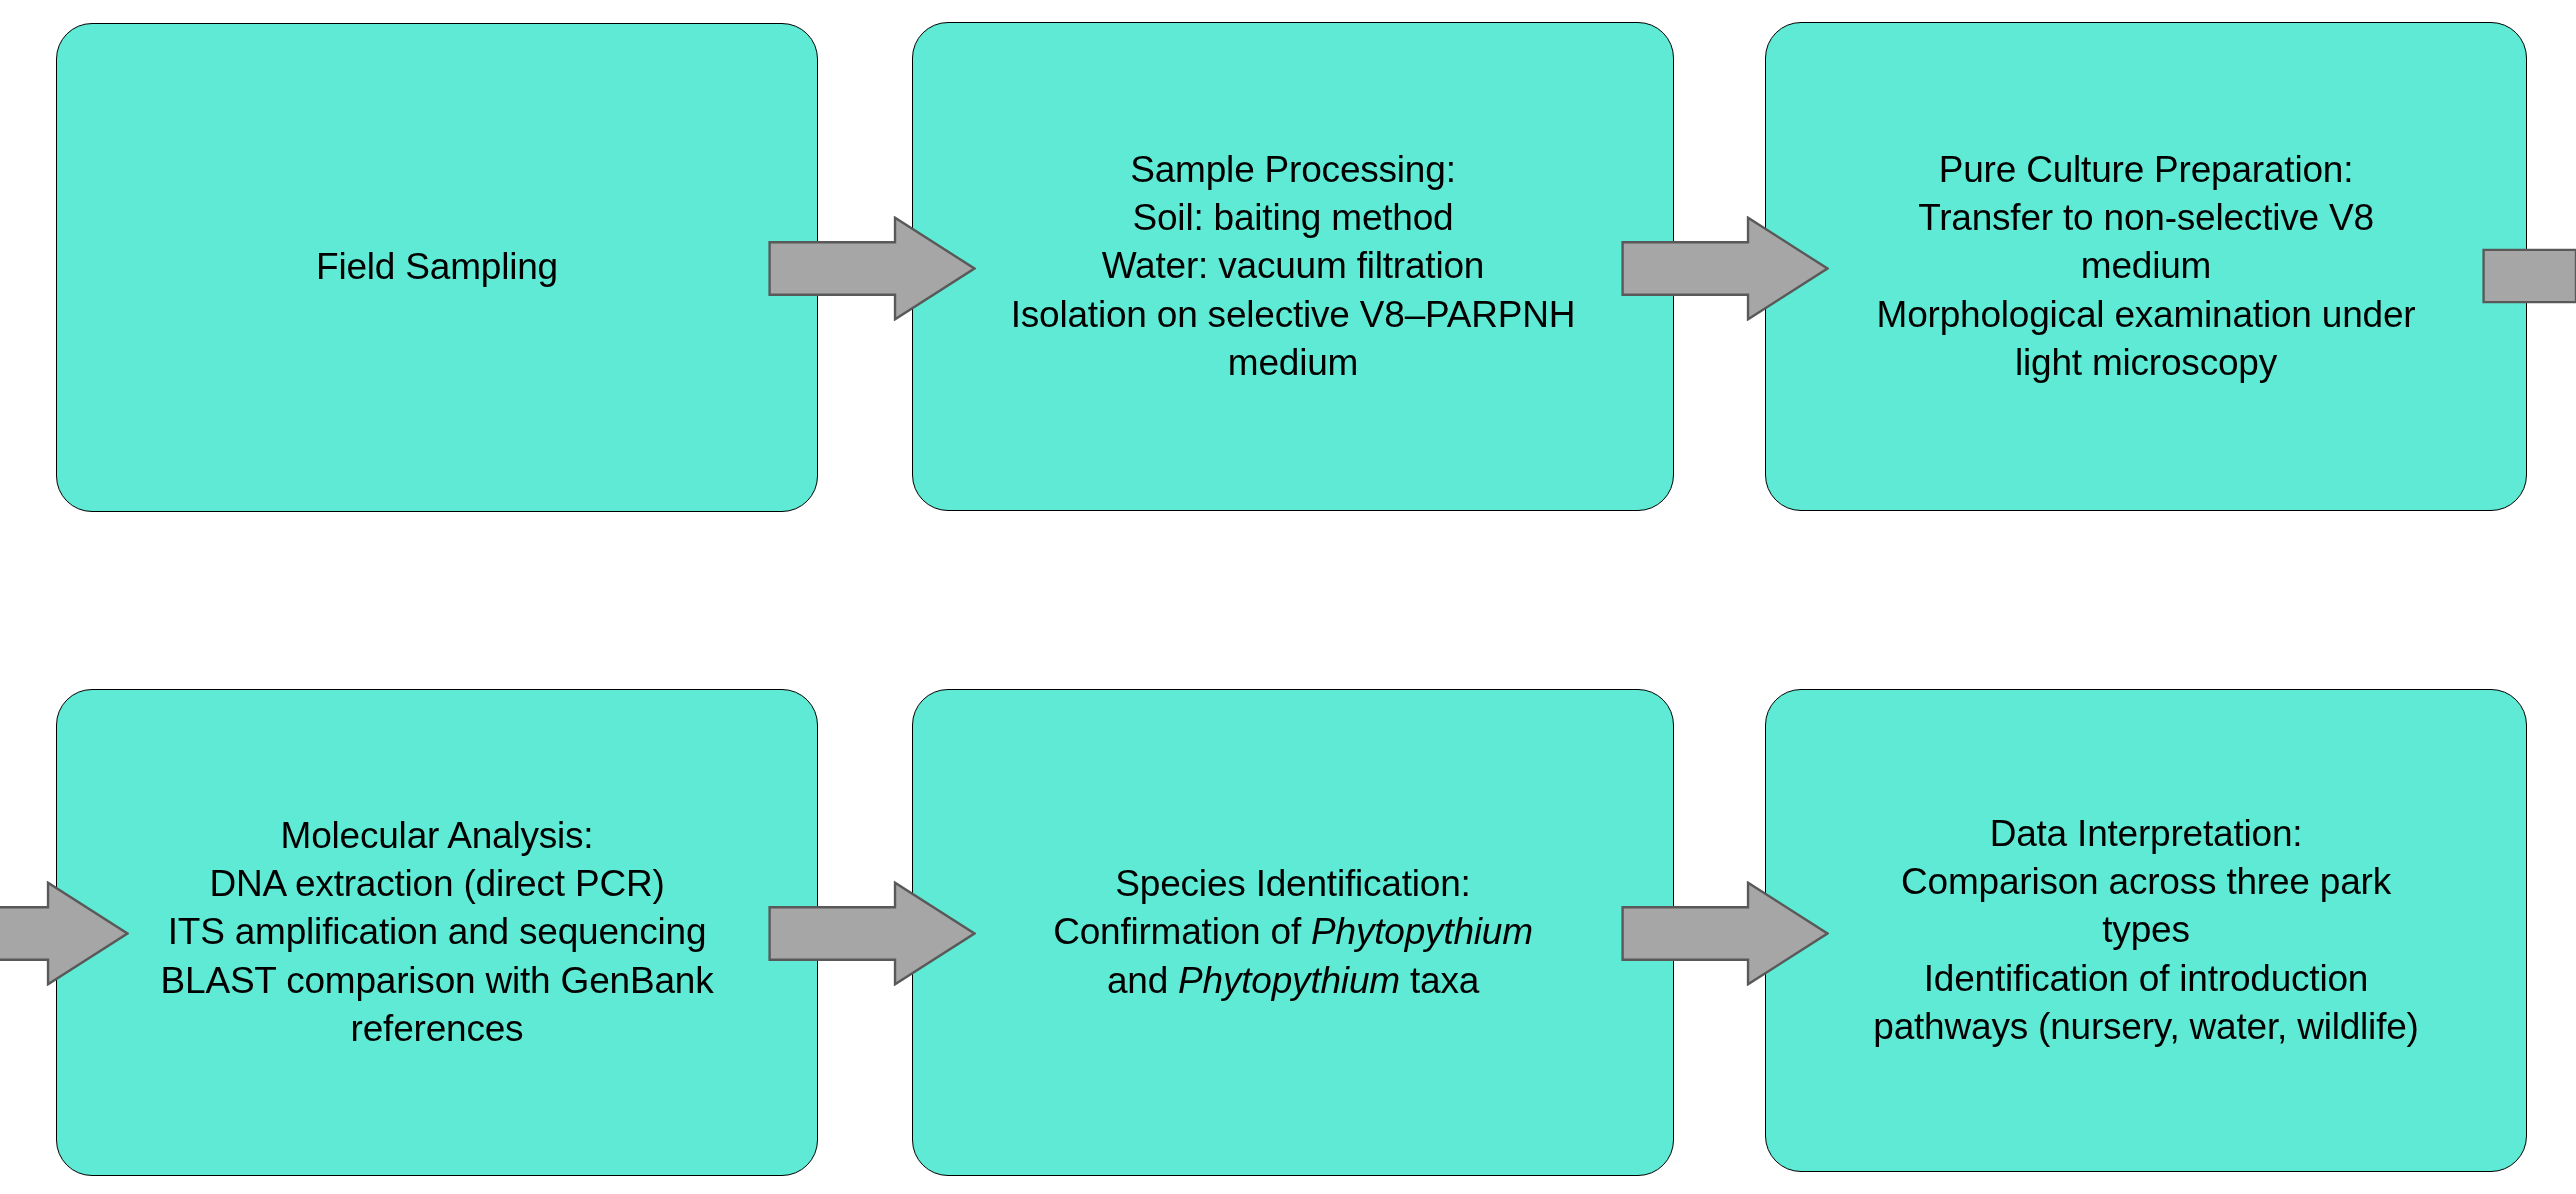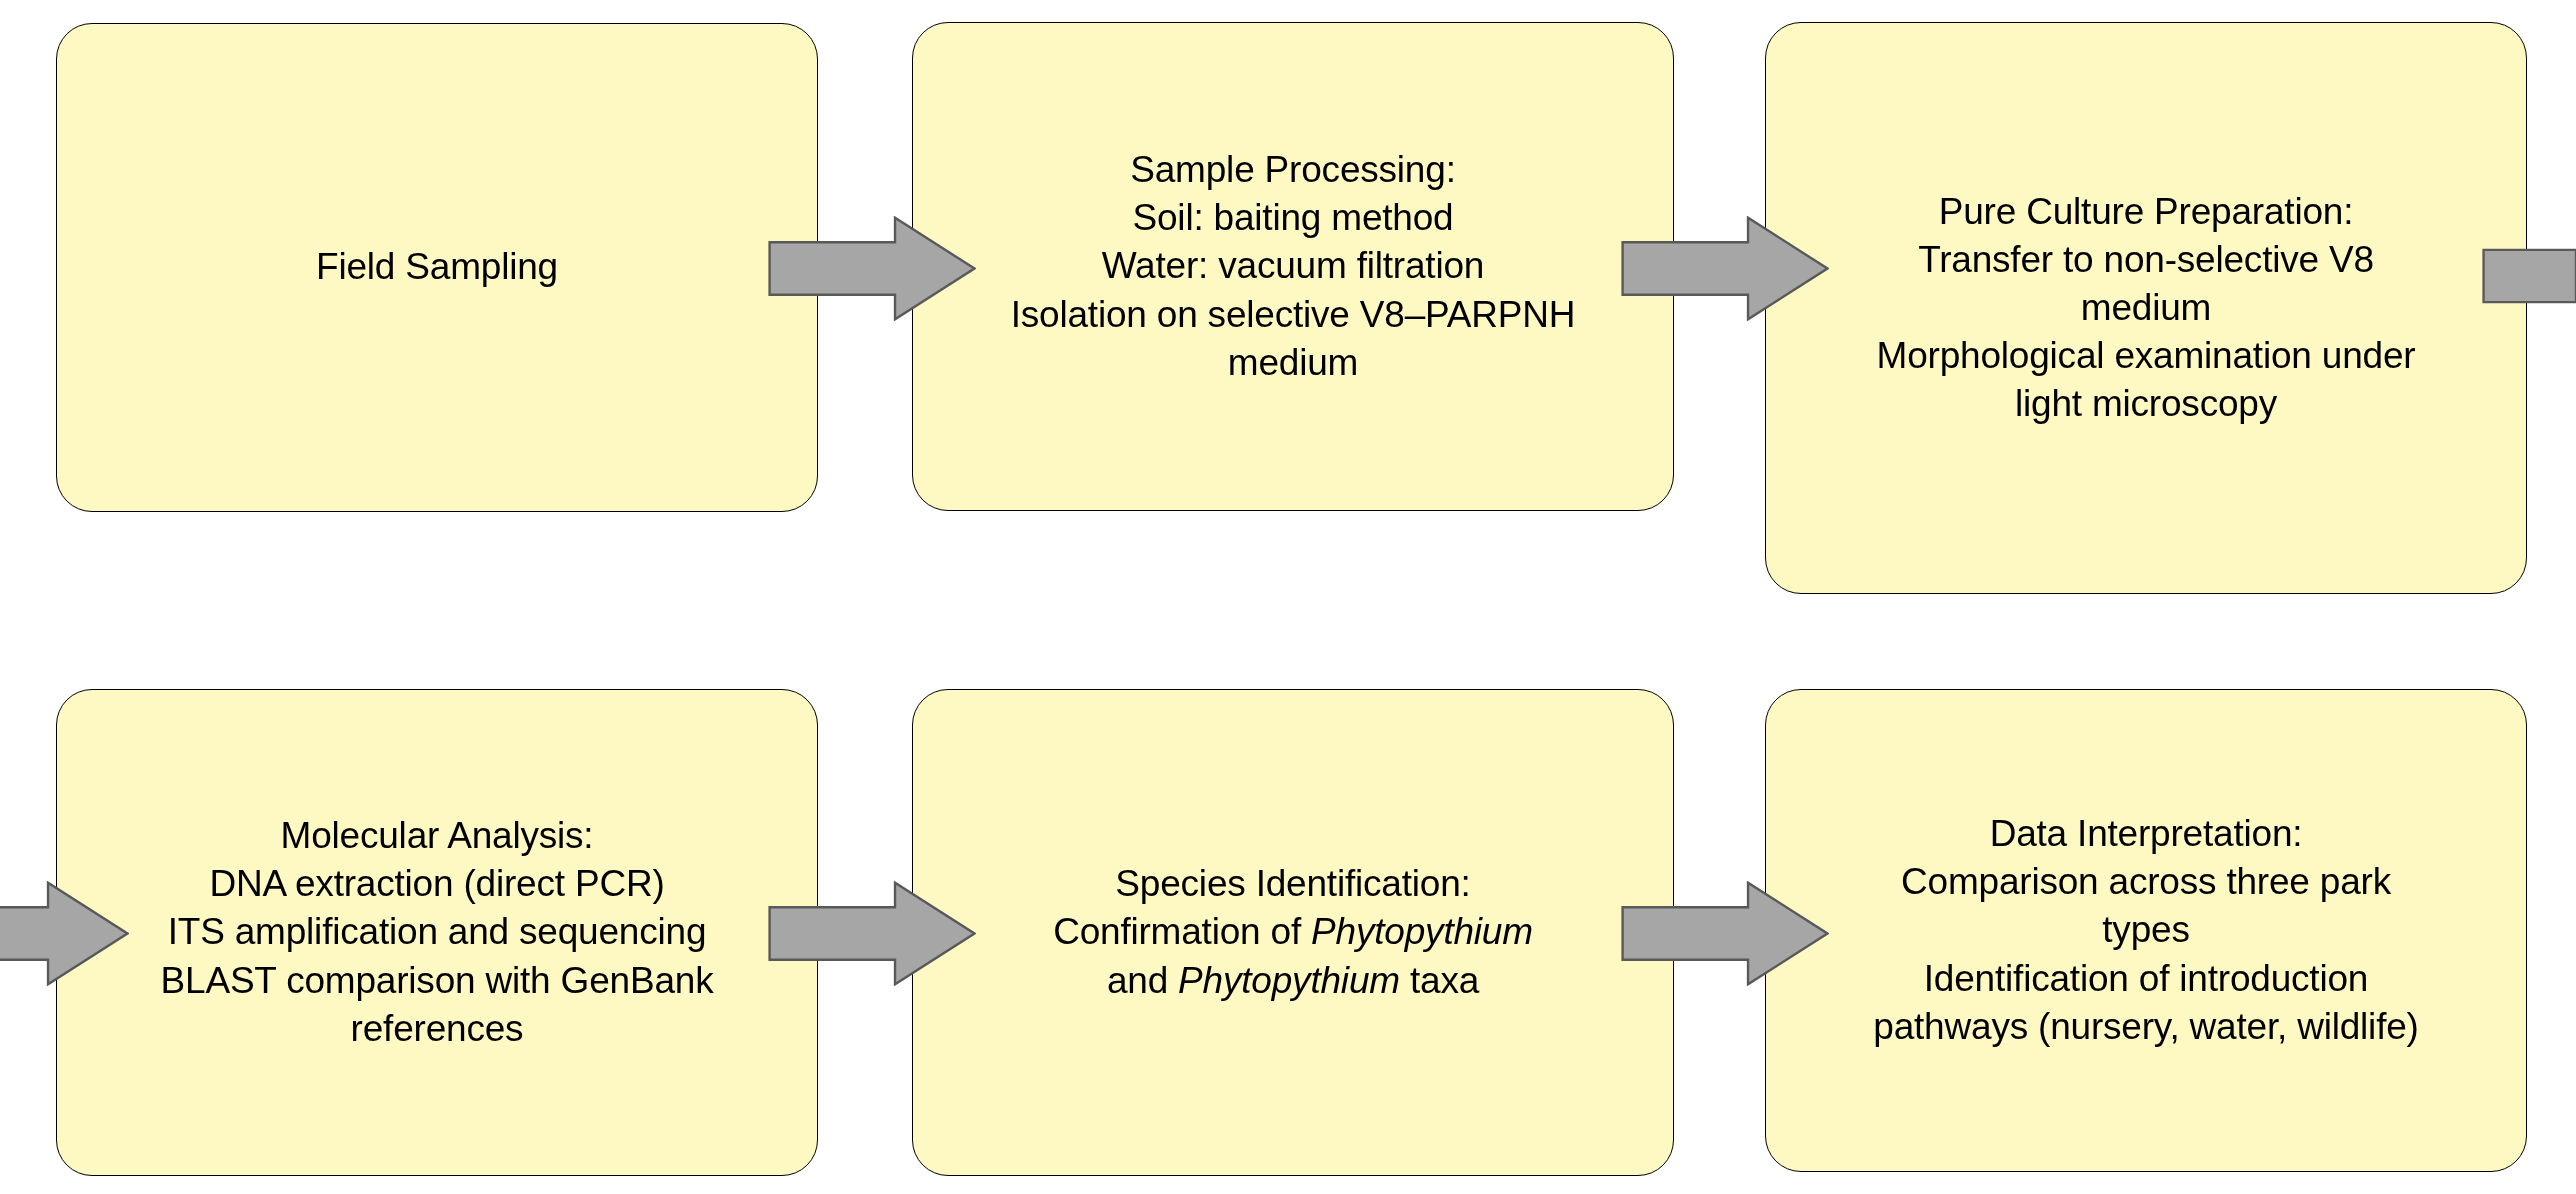--- a/index.html
+++ b/index.html
@@ -14,21 +14,21 @@
     height: 1195px;
     background: #ffffff;
     overflow: hidden;
     font-family: "Liberation Sans", sans-serif;
   }
 
   
   .node {
     position: absolute;
     box-sizing: border-box;
-    background: #fef9c3;
+    background: #5eead4;
     border: 1.6px solid #000000;
     border-radius: 36px;
     display: flex;
     align-items: center;
     justify-content: center;
     z-index: 2;
   }
   .node-text {
     width: 104%;
     text-align: center;
@@ -38,21 +38,21 @@
     white-space: pre-line;
     letter-spacing: -0.2px;
   }
   .node-text .ital {
     font-style: italic;
   }
 
   
   #node-field-sampling      { left: 56px;   top: 23px;   width: 762px; height: 489px; }
   #node-sample-processing   { left: 912px; top: 22px;   width: 762px; height: 489px; }
-  #node-pure-culture        { left: 1765px; top: 22px;   width: 762px; height: 572px; }
+  #node-pure-culture        { left: 1765px; top: 22px;   width: 762px; height: 489px; }
   
   #node-molecular-analysis  { left: 56px;   top: 689px;  width: 762px; height: 487px; }
   #node-species-id          { left: 912px; top: 689px;  width: 762px; height: 487px; }
   #node-data-interpretation { left: 1765px; top: 689px;  width: 762px; height: 483px; }
 
   
   .arrow {
     position: absolute;
     z-index: 5;
   }

